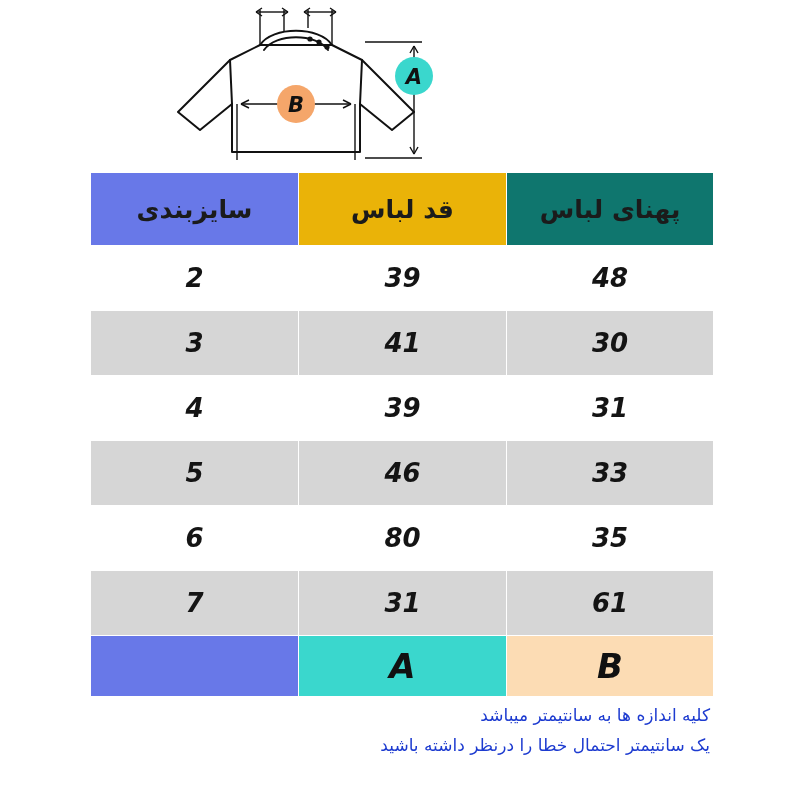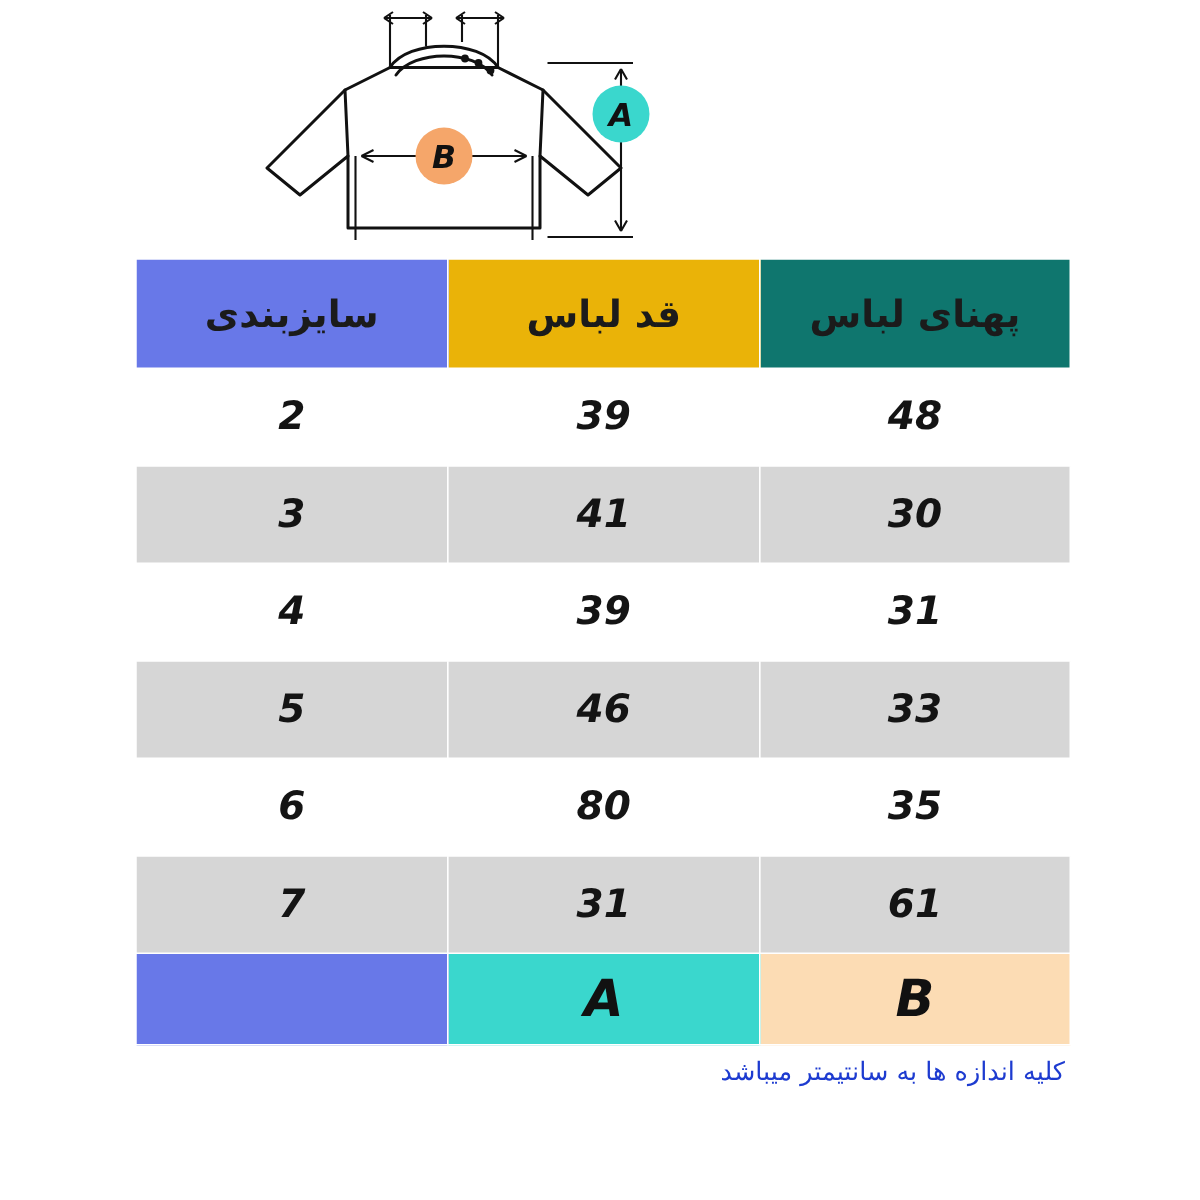--- a/index.html
+++ b/index.html
@@ -193,13 +193,14 @@
     <tr>
       <td class="foot-cell foot-width">B</td>
       <td class="foot-cell foot-length">A</td>
       <td class="foot-cell foot-size"></td>
     </tr>
   </tfoot>
 </table>
 
 <div id="notes">
   <span class="note-line">کلیه اندازه ها به سانتیمتر میباشد</span>
+  <span class="note-line">یک سانتیمتر احتمال خطا را درنظر داشته باشید</span>
 </div>
 
 </body></html>

